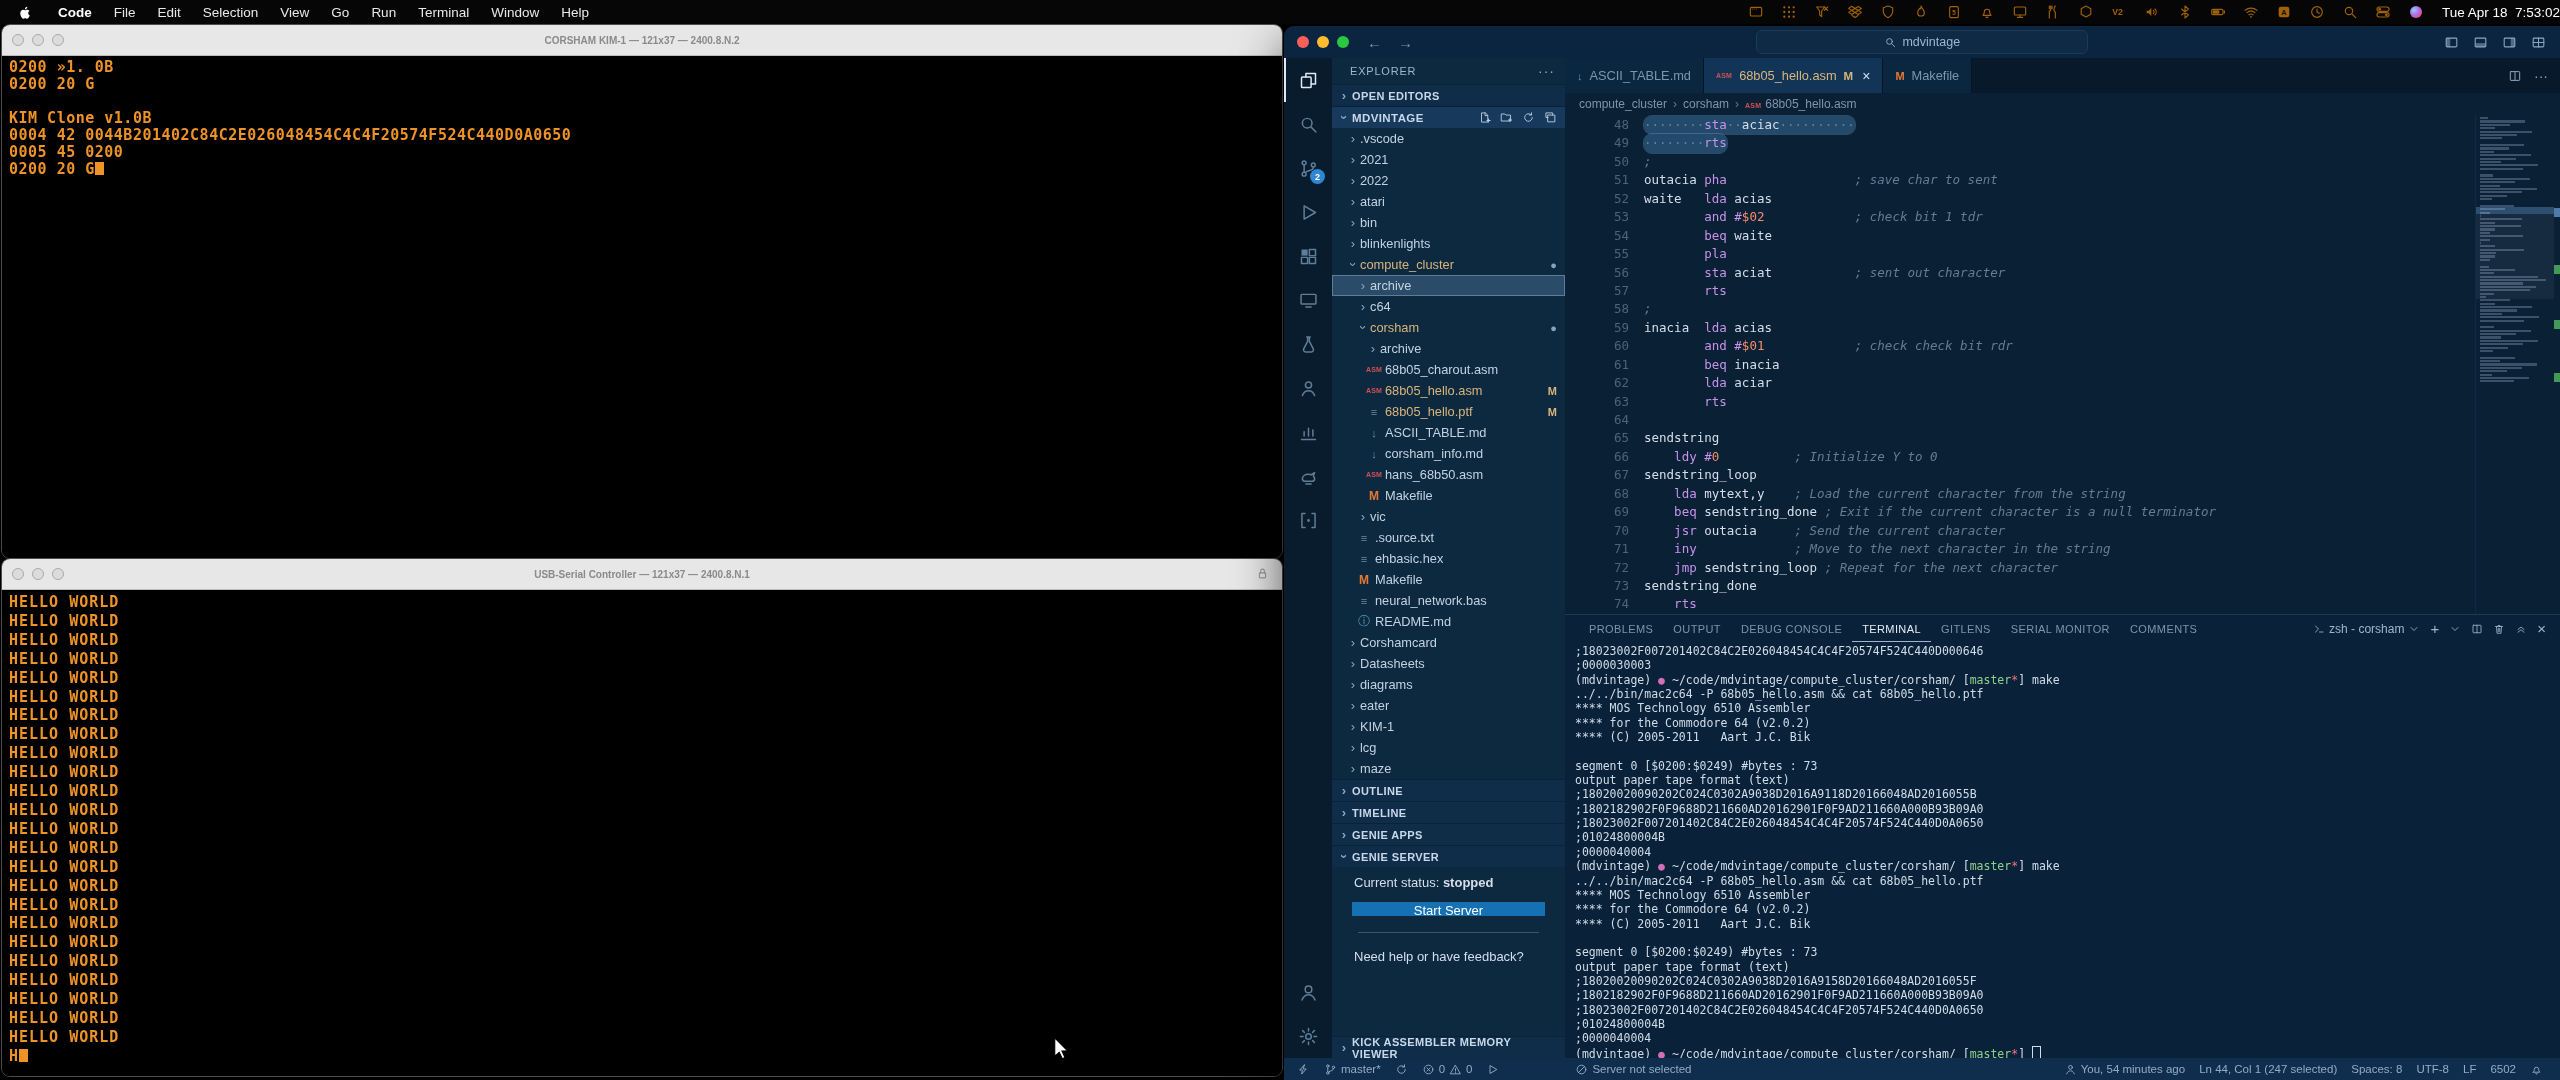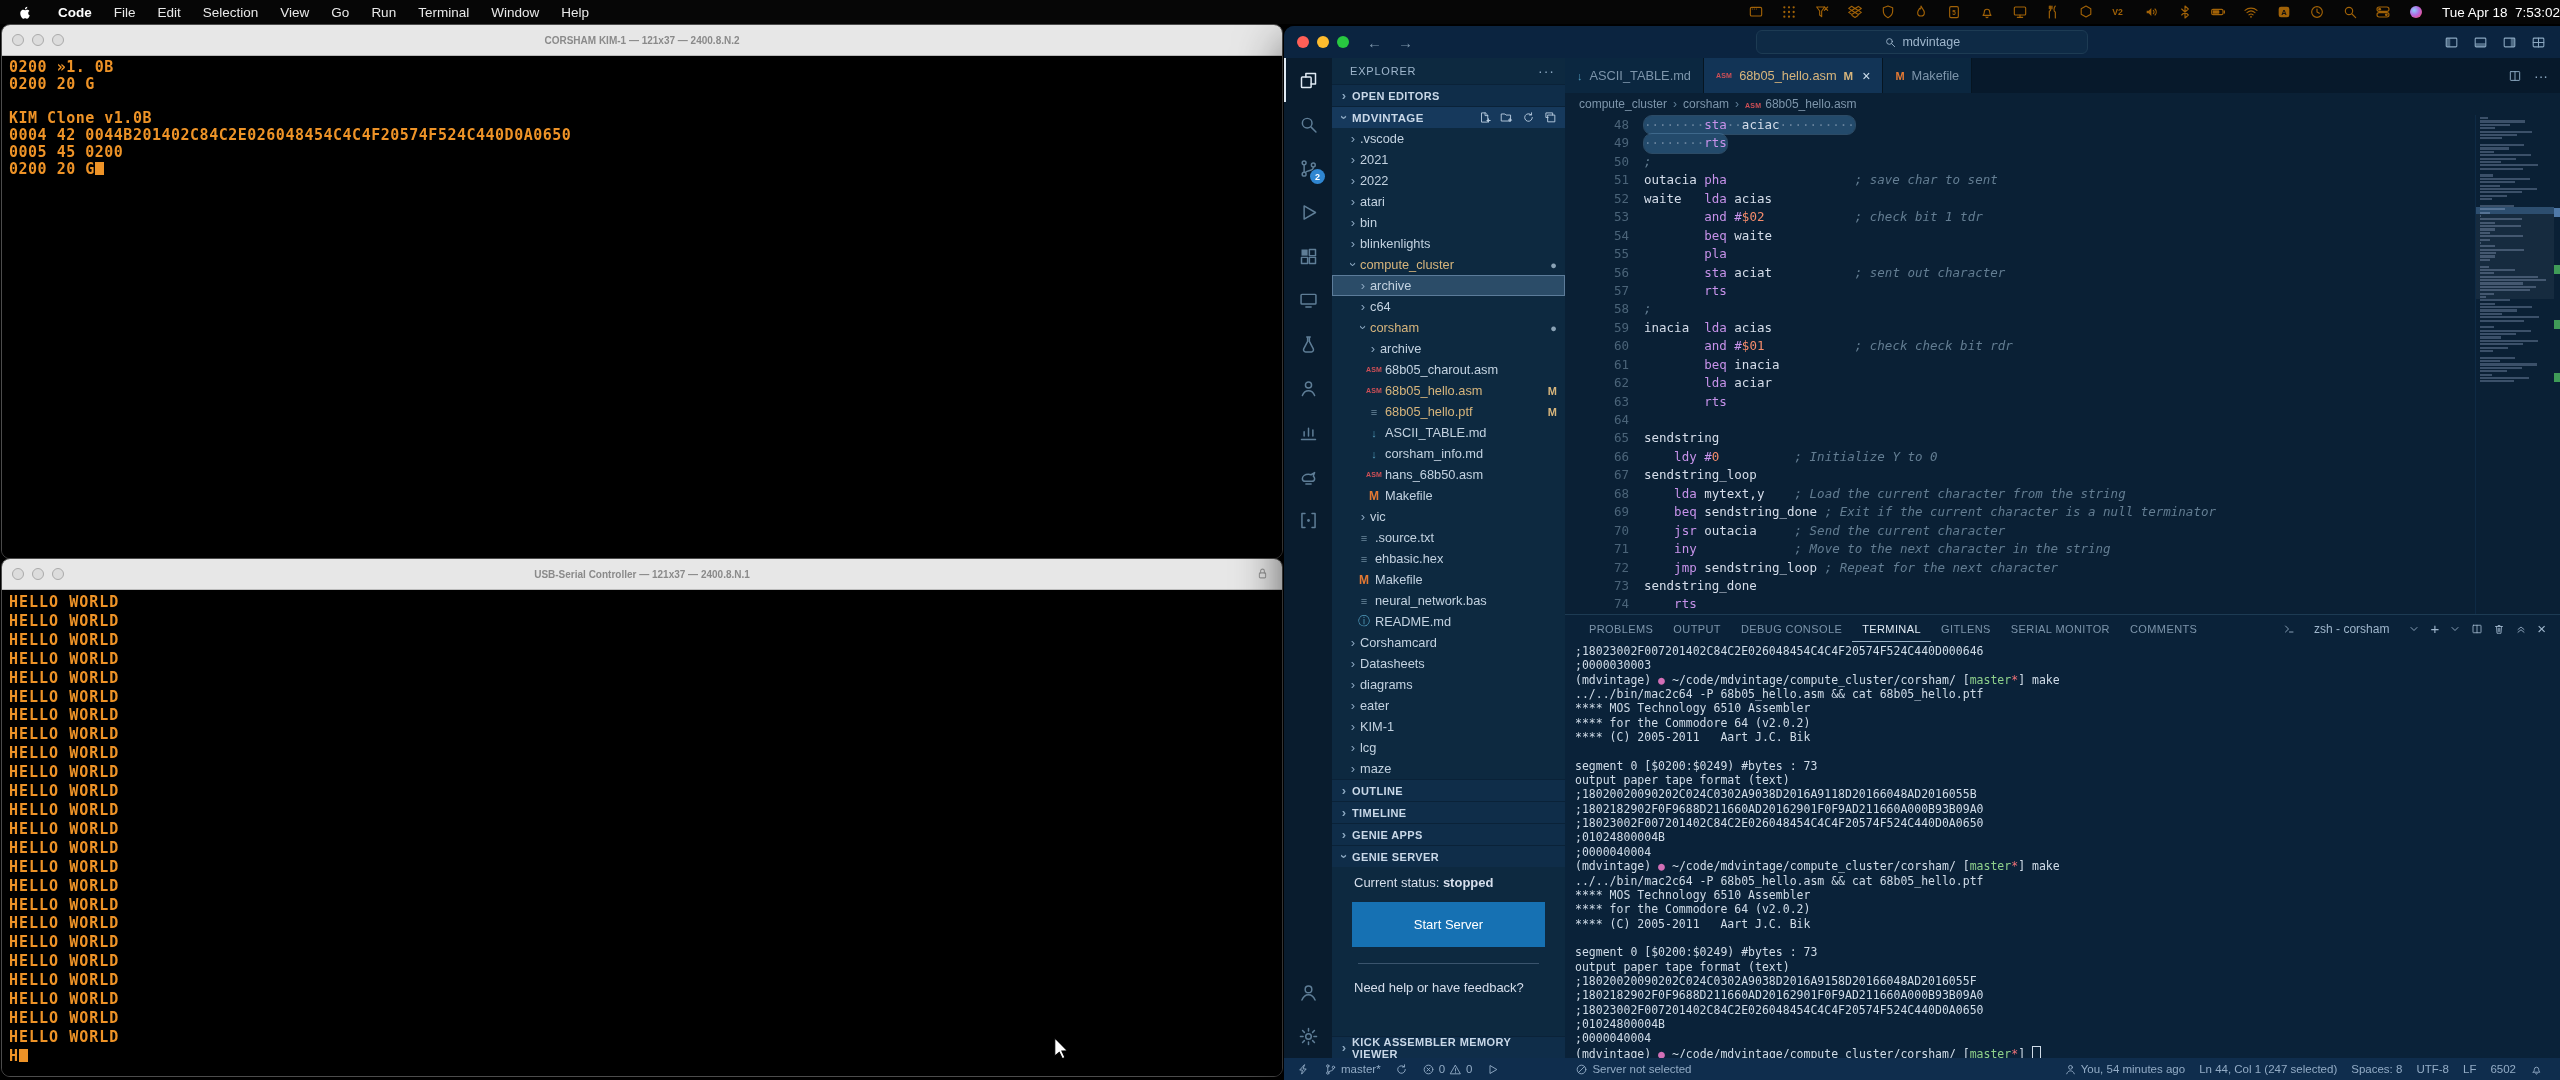--- a/index.html
+++ b/index.html
@@ -80,21 +80,21 @@
   .gold{color:#d7b57c !important;}
   .fi.asm{color:#cf4f56;font-weight:bold;font-size:7px;letter-spacing:.2px;}
   .fi.md{color:#519aba;font-weight:bold;}
   .fi.mk{color:#e37933;font-weight:bold;font-size:12px;}
   .fi.txt{color:#6d8a9e;}
   .fi.info{color:#519aba;font-size:12px;}
   .dot{color:#8aa2b5;font-size:9px;}
   .mbadge{color:#d7b57c;font-weight:bold;font-size:11.5px;}
   .genie-body{padding:6px 0 0 0;color:#d6deeb;font-size:13px;flex:none;}
   .genie-status{padding:2px 22px 6px 22px;}
-  .start-btn{display:block;margin:6px 20px 4px 20px;height:45px;width:193px;background:#1671b3;
+  .start-btn{display:block;margin:6px 20px 4px 20px;height:14px;width:193px;background:#1671b3;
     color:#fff;border:none;font-size:13px;font-family:inherit;}
   .genie-div{border-top:1px solid #3a546d;margin:16px 26px 12px 26px;}
   .genie-feedback{padding:4px 22px 8px 22px;}
   .sb-bottomfill{flex:1;}
 
   
   .editor-col{flex:1;display:flex;flex-direction:column;min-width:0;background:#0a2035;}
   .tabbar{height:35px;background:#07192b;display:flex;align-items:stretch;flex:none;}
   .tab{display:flex;align-items:center;gap:7px;padding:0 12px;font-size:12.8px;color:#7d95ab;
     background:#0b2740;border-right:1px solid #061521;}
@@ -126,21 +126,21 @@
   .ruler i{position:absolute;left:0;width:6px;height:9px;display:block;}
 
   
   .panel{height:444px;flex:none;border-top:1px solid #1d3b53;display:flex;flex-direction:column;background:#0a2239;}
   .panel-tabs{height:27px;display:flex;align-items:center;padding-left:14px;flex:none;}
   .ptab{font-size:11px;letter-spacing:.4px;color:#7d95ab;padding:0 10px;height:100%;
     display:flex;align-items:center;}
   .ptab.active{color:#e3ecf5;box-shadow:inset 0 -1px 0 #9fb6cc;}
   .panel-right{margin-left:auto;display:flex;align-items:center;gap:10px;padding-right:14px;
     color:#9fb6cc;font-size:12px;}
-  .panel-right .shell{display:flex;align-items:center;gap:19px;}
+  .panel-right .shell{display:flex;align-items:center;gap:4px;}
   .pterm{flex:1;padding:2px 0 0 10px;overflow:hidden;}
   .pt-line{height:14.35px;line-height:14.35px;white-space:pre;font-family:"DejaVu Sans Mono",monospace;
     font-size:11.5px;color:#d0dce8;}
   .pt-line .gr{color:#8fd18c;}
   .pt-line .rd{color:#f07178;}
   .pt-line .pk{color:#d26fb6;}
   .hollowcursor{display:inline-block;width:7px;height:11px;border:1px solid #d0dce8;vertical-align:-1px;}
 
   
   .statusbar{height:22px;background:#0f2d4d;display:flex;align-items:center;flex:none;

